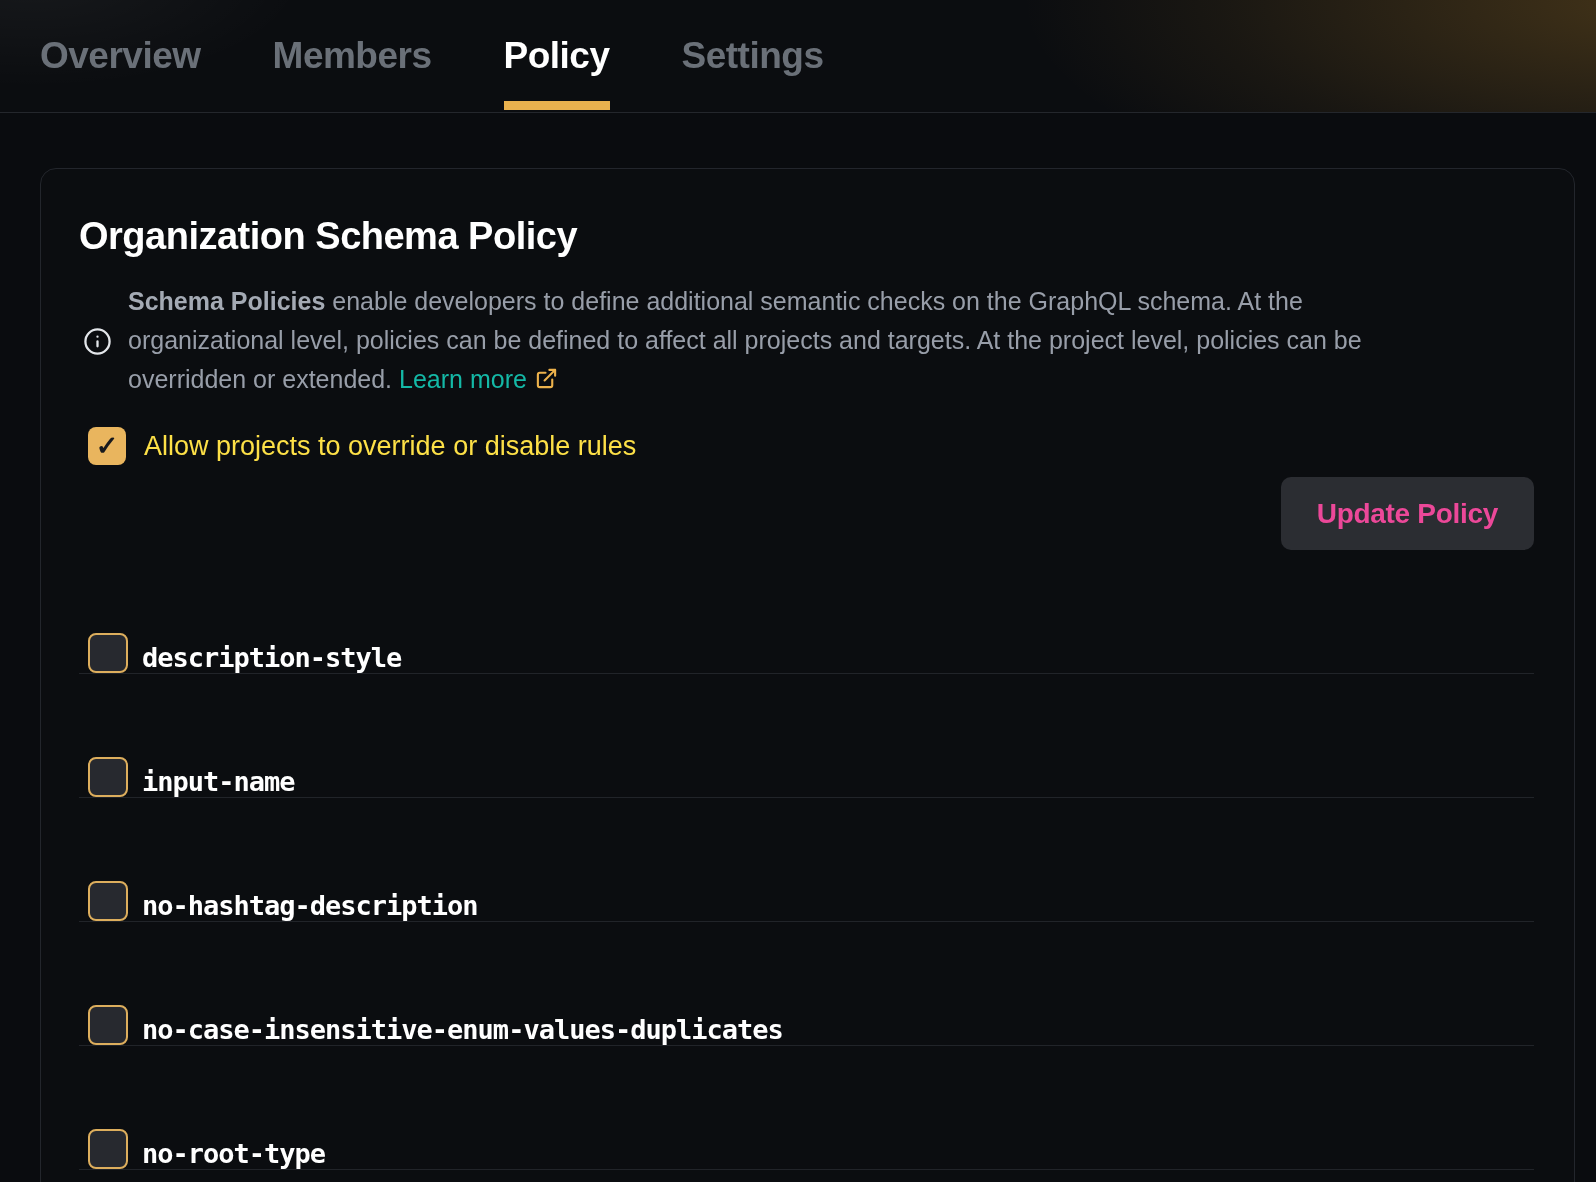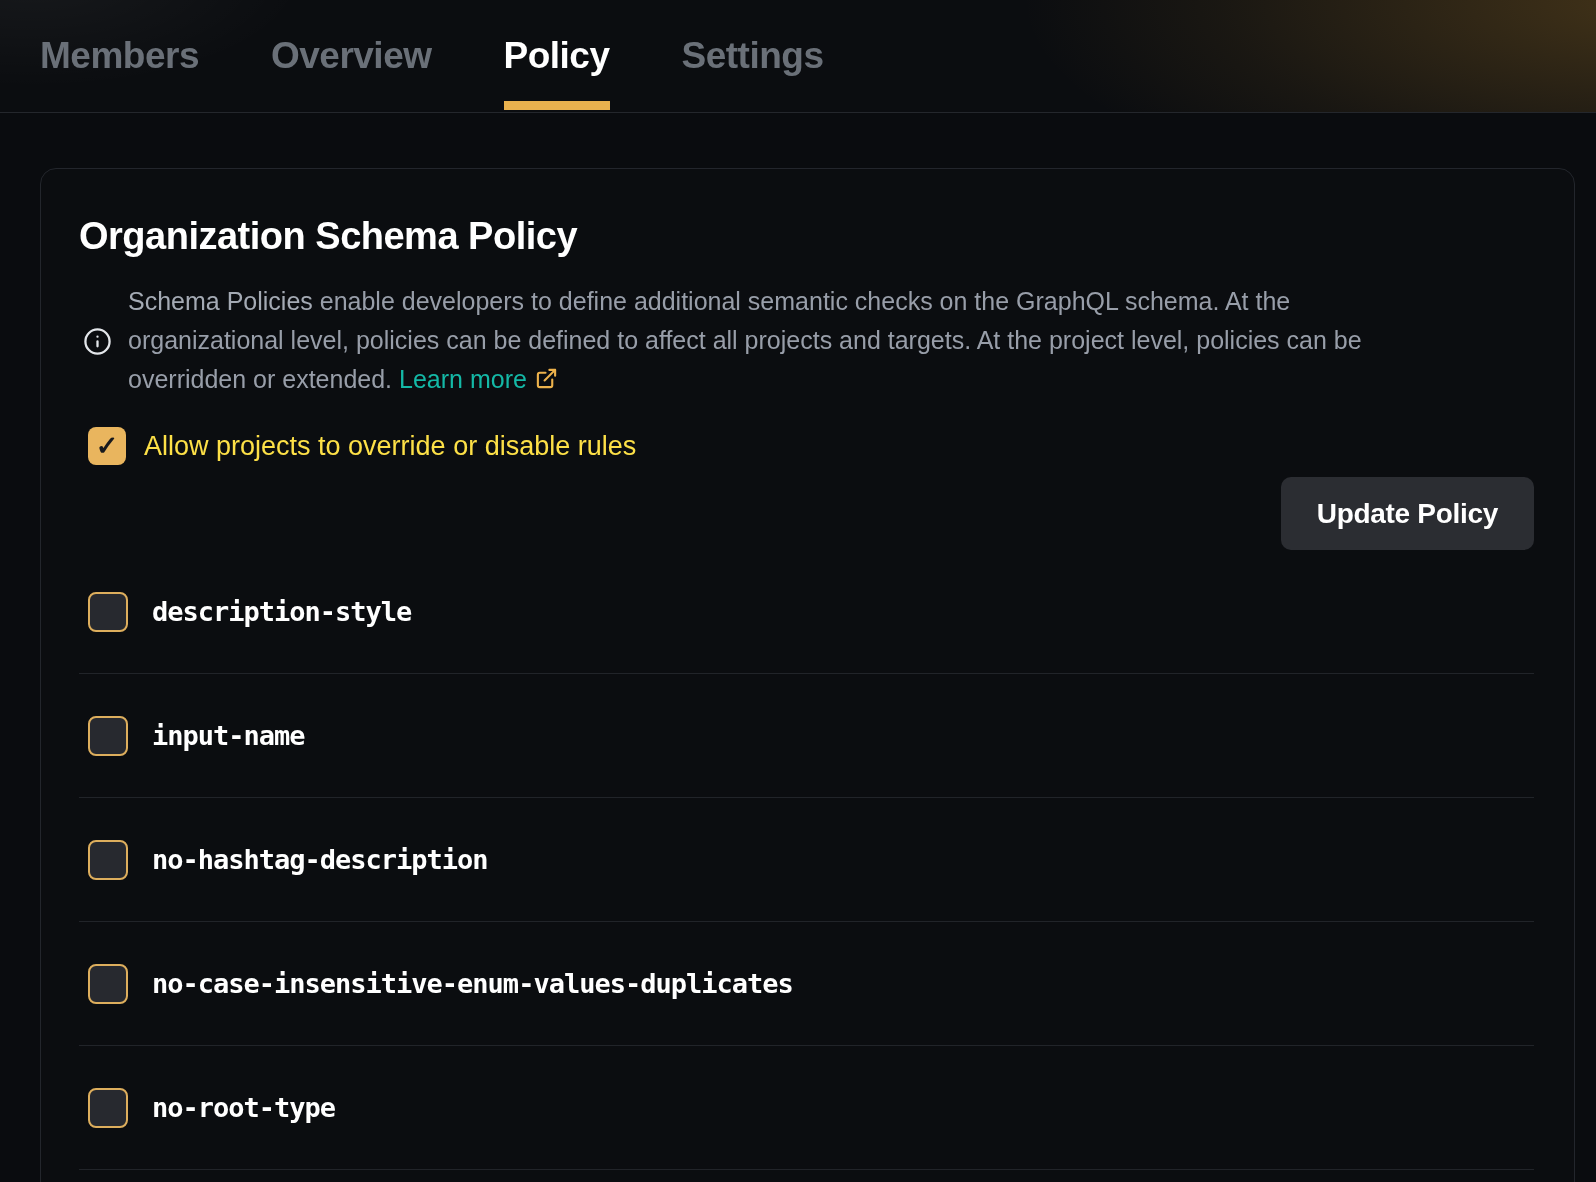--- a/index.html
+++ b/index.html
@@ -67,21 +67,21 @@
     gap:16px;
     margin-left:4px;
   }
   .info-icon { flex:0 0 auto; display:flex; }
   .info-text {
     font-size:25px;
     line-height:39px;
     color:#989ea9;
     width:1270px;
   }
-  .info-text .lead { font-weight:400; color:#a4aab4; }
+  .info-text .lead { font-weight:700; color:#a4aab4; }
   .learn-more {
     color:#14b8a6;
     text-decoration:none;
     cursor:pointer;
     white-space:nowrap;
   }
   .ext-icon { display:inline-block; vertical-align:-2px; margin-left:8px; }
 
   .allow-row {
     display:flex;
@@ -117,51 +117,51 @@
     display:flex;
     justify-content:flex-end;
     margin-top:12px;
   }
   .update-btn {
     height:73px;
     padding:0 36px;
     border:none;
     border-radius:10px;
     background:#2b2d32;
-    color:#ffffff;
+    color:#ec4899;
     font-family:"Liberation Sans", sans-serif;
     font-size:28px;
     font-weight:700;
     letter-spacing:-0.3px;
     cursor:pointer;
   }
 
   .rules { margin-top:0; }
   .rule-row {
     display:flex;
-    align-items:center;
-    gap:24px;
+    align-items:flex-end;
+    gap:14px;
     height:124px;
     padding-left:9px;
     border-bottom:1px solid #212429;
   }
   .rule-name {
     font-family:"DejaVu Sans Mono", monospace;
     font-weight:700;
     font-size:27px;
     letter-spacing:-1px;
     color:#ffffff;
   }
 </style>
 </head>
 <body>
 
 <nav class="tabbar">
+  <div class="tab">Overview</div>
   <div class="tab">Members</div>
-  <div class="tab">Overview</div>
   <div class="tab active">Policy</div>
   <div class="tab">Settings</div>
 </nav>
 
 <main class="card">
 
   <h1 class="card-title">Organization Schema Policy</h1>
 
   <div class="info-row">
     <span class="info-icon">

